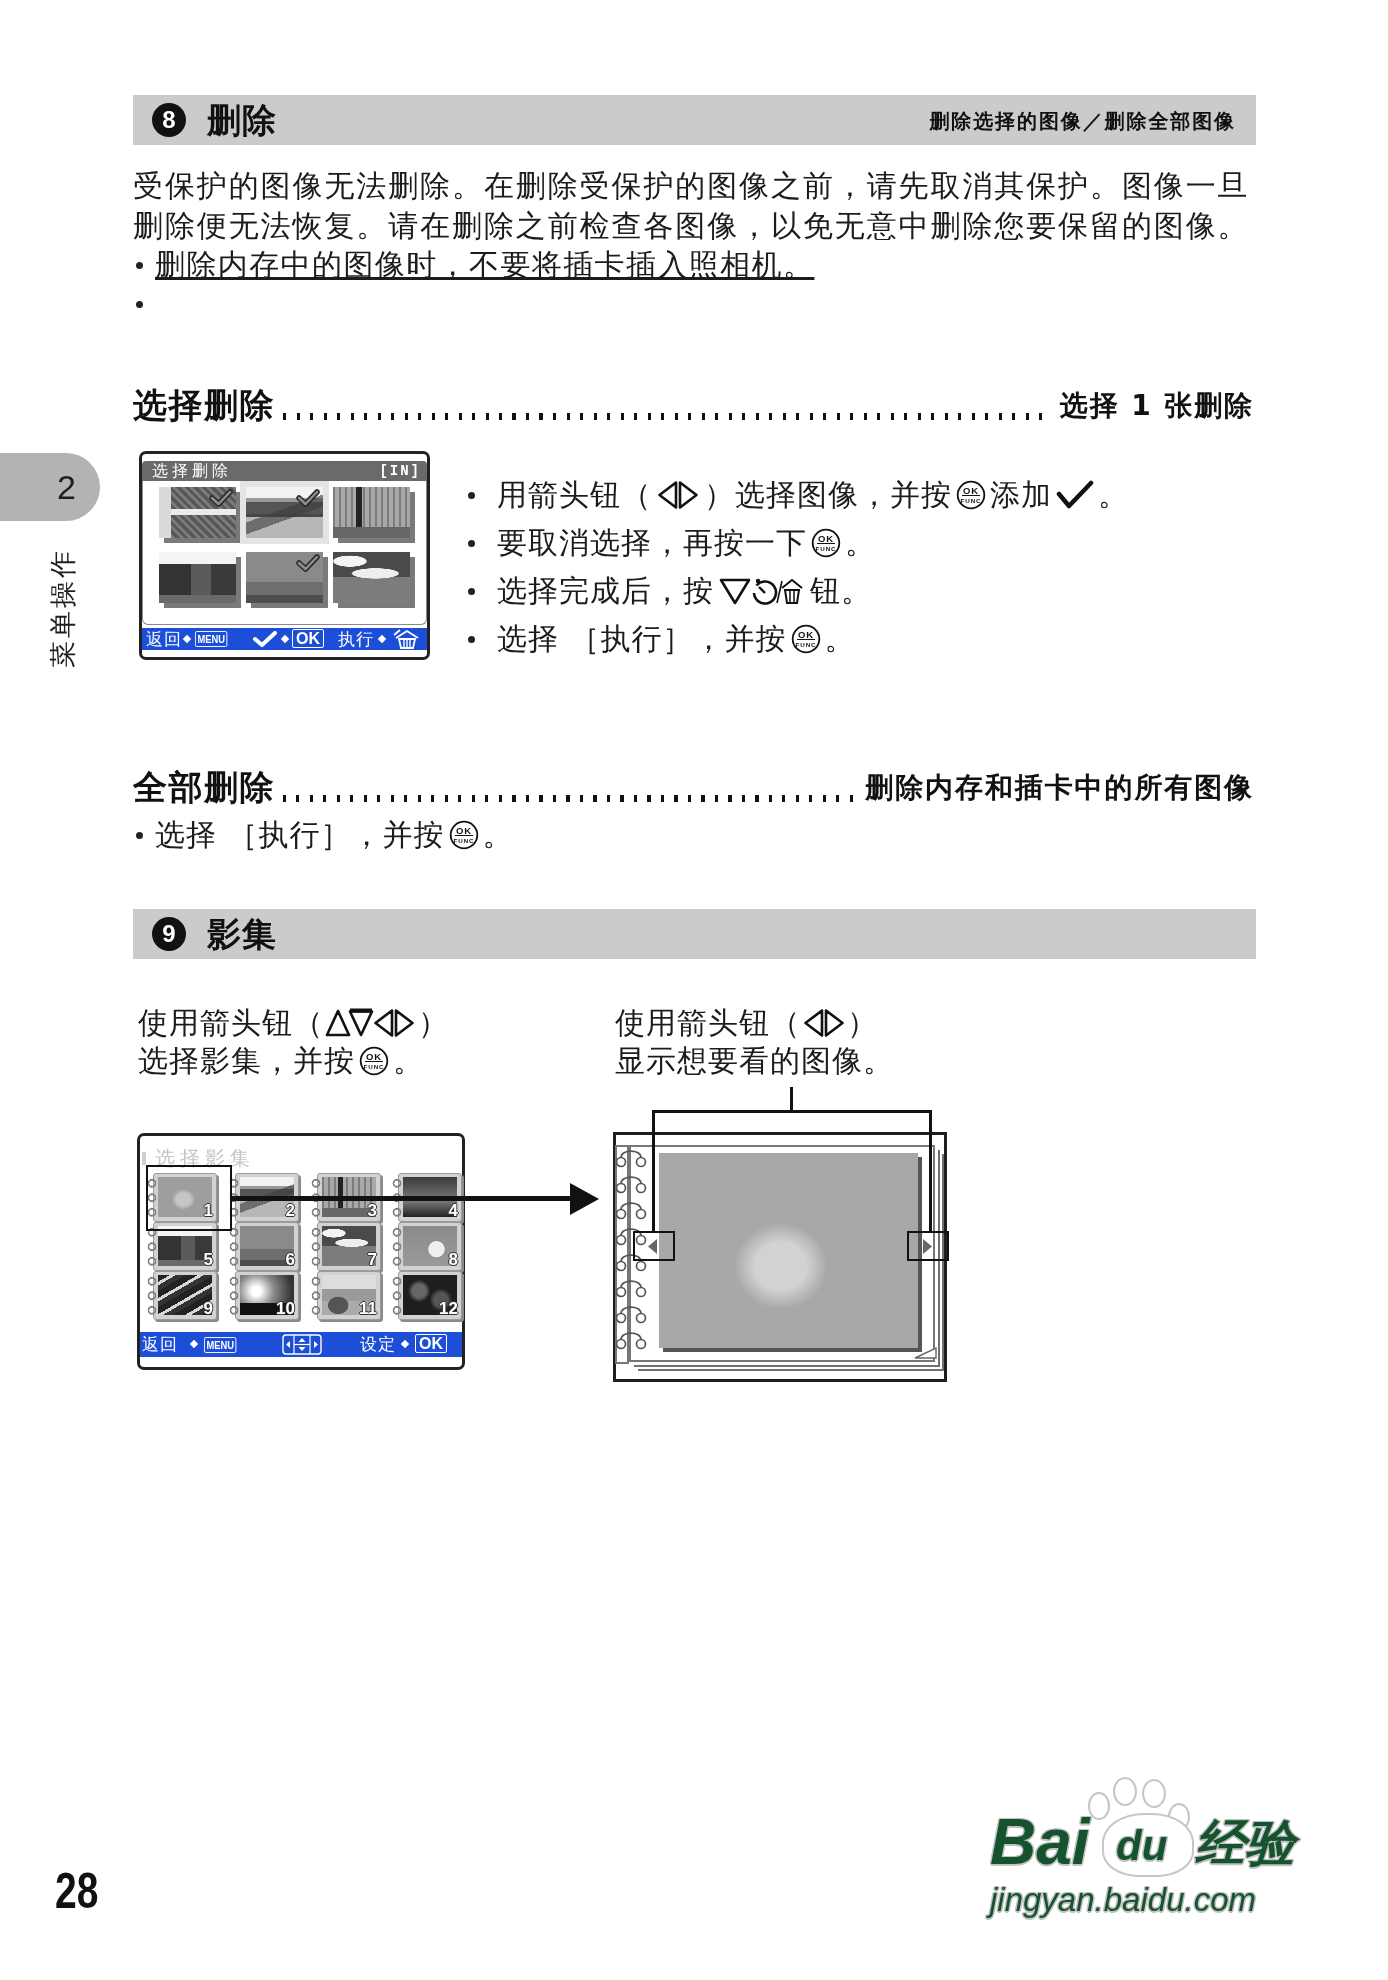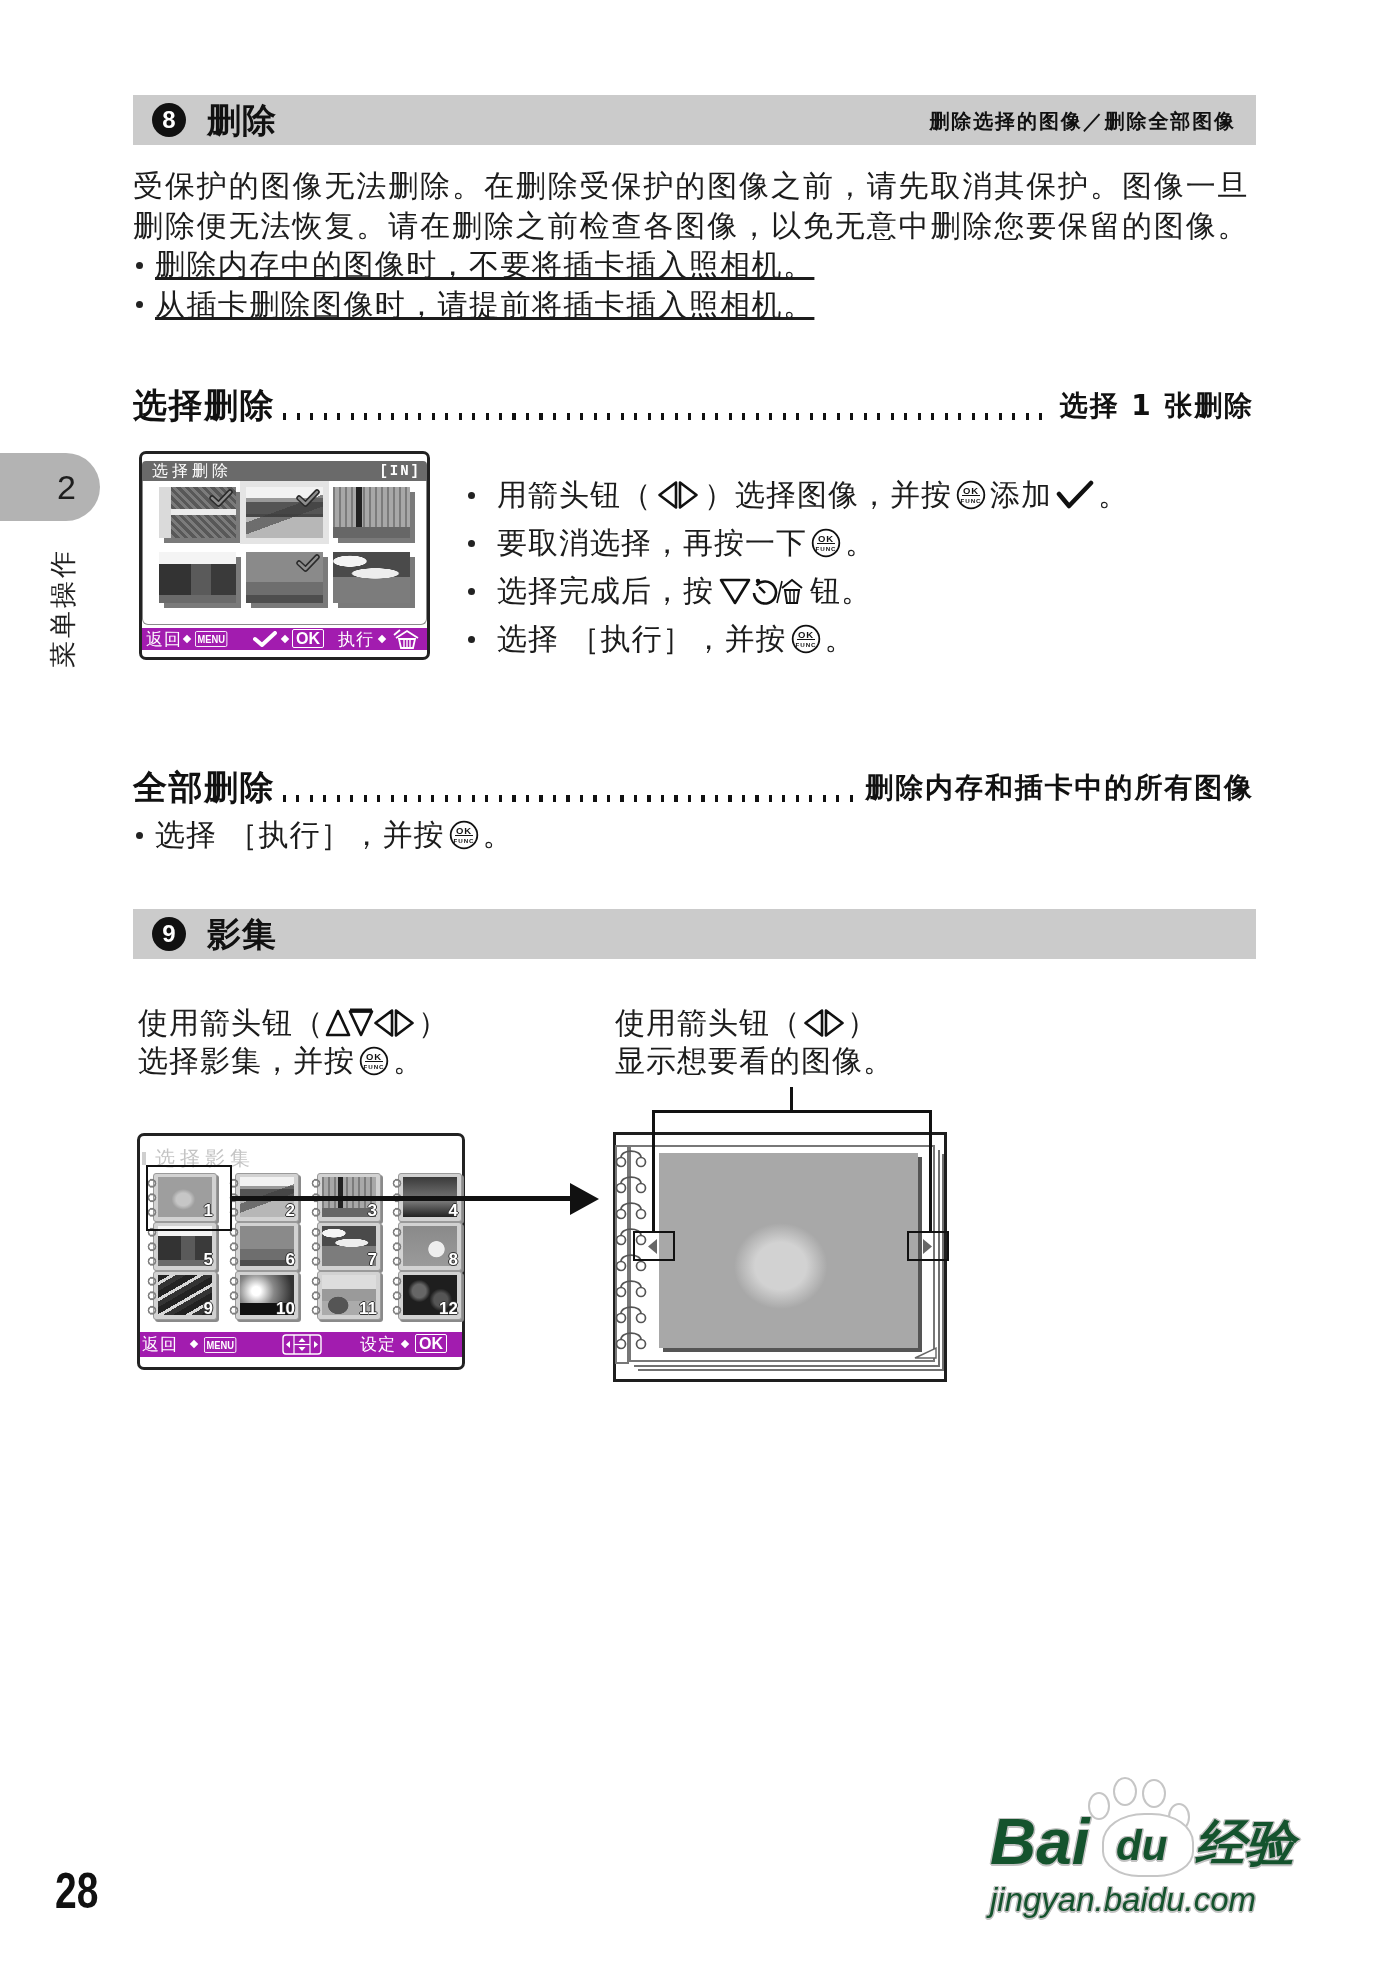--- a/index.html
+++ b/index.html
@@ -39,21 +39,21 @@
 
 
 .cam{position:absolute;border:3px solid #222;border-radius:7px;background:#fff;}
 .cam-titlebar{position:absolute;left:0;top:7px;width:285px;height:20px;background:#6a6a6a;border-radius:4px 4px 0 0;color:#fff;}
 .cam-title{position:absolute;left:10px;top:0;font-size:16px;line-height:20px;letter-spacing:4px;white-space:nowrap;}
 .cam-mem{position:absolute;right:6px;top:0;font:bold 14px/20px "Liberation Mono",monospace;letter-spacing:2px;}
 .cam-body{position:absolute;left:0;top:27px;width:283px;height:143px;border:1px solid #8a8a8a;border-top:none;border-radius:0 0 6px 6px;}
 .thumb{position:absolute;width:77px;height:51px;box-shadow:5px 5px 0 #7a7a7a;}
 .cursor-frame{position:absolute;left:-6px;top:-6px;right:-6px;bottom:-6px;border:6px solid #e4e4e4;}
 .tcheck{position:absolute;right:3px;top:2px;}
-.cam-foot{position:absolute;left:0;width:285px;height:22px;background:#a21caf;color:#fff;}
+.cam-foot{position:absolute;left:0;width:285px;height:22px;background:#1d4ed8;color:#fff;}
 .fx{position:absolute;top:0;font-size:17px;line-height:22px;letter-spacing:1px;white-space:nowrap;color:#fff;}
 .diam{position:absolute;top:8px;width:6px;height:6px;background:#fff;transform:rotate(45deg);}
 .menu-key{position:absolute;top:3px;height:14px;padding:0 2px;border:1px solid #fff;border-radius:2px;font:bold 11px/14px "Liberation Sans",sans-serif;color:#fff;transform:scaleX(.85);transform-origin:left;}
 .ok-key{position:absolute;top:1px;height:17px;padding:0 3px;border:1.5px solid #fff;border-radius:2px;font:bold 16px/17px "Liberation Sans",sans-serif;color:#fff;}
 .fsvg{position:absolute;}
 
 
 .alb-title{position:absolute;left:15px;top:10px;font-size:20px;line-height:24px;letter-spacing:5px;color:#c4c4c4;white-space:nowrap;}
 .alb-title-mark{position:absolute;left:2px;top:16px;width:4px;height:13px;background:#cfcfcf;}
 .acard{position:absolute;width:70px;height:48px;}
@@ -116,21 +116,21 @@
 <div class="sec-bar" style="top:95px">
   <span class="sec-num">8</span>
   <span class="sec-title">删除</span>
   <span class="sec-sub">删除选择的图像／删除全部图像</span>
 </div>
 
 <div class="intro">
   <span class="line">受保护的图像无法删除。在删除受保护的图像之前，请先取消其保护。图像一旦</span>
   <span class="line">删除便无法恢复。请在删除之前检查各图像，以免无意中删除您要保留的图像。</span>
   <span class="line note"><span class="dot"></span><span>删除内存中的图像时，不要将插卡插入照相机。</span></span>
-  <span class="line note"><span class="dot"></span><span>从插卡删除图像时，请提前将插卡插入照相机。</span></span>
+  <span class="line note"><span class="dot"></span></span>
 </div>
 
 <div class="leader-row" style="top:384px">
   <span class="leader-title">选择删除</span>
   <span class="leader-dots"></span>
   <span class="leader-sub">选择 1 张删除</span>
 </div>
 
 <div class="cam" style="left:139px;top:451px;width: 285px;height:203px;">
   <div class="cam-titlebar">

